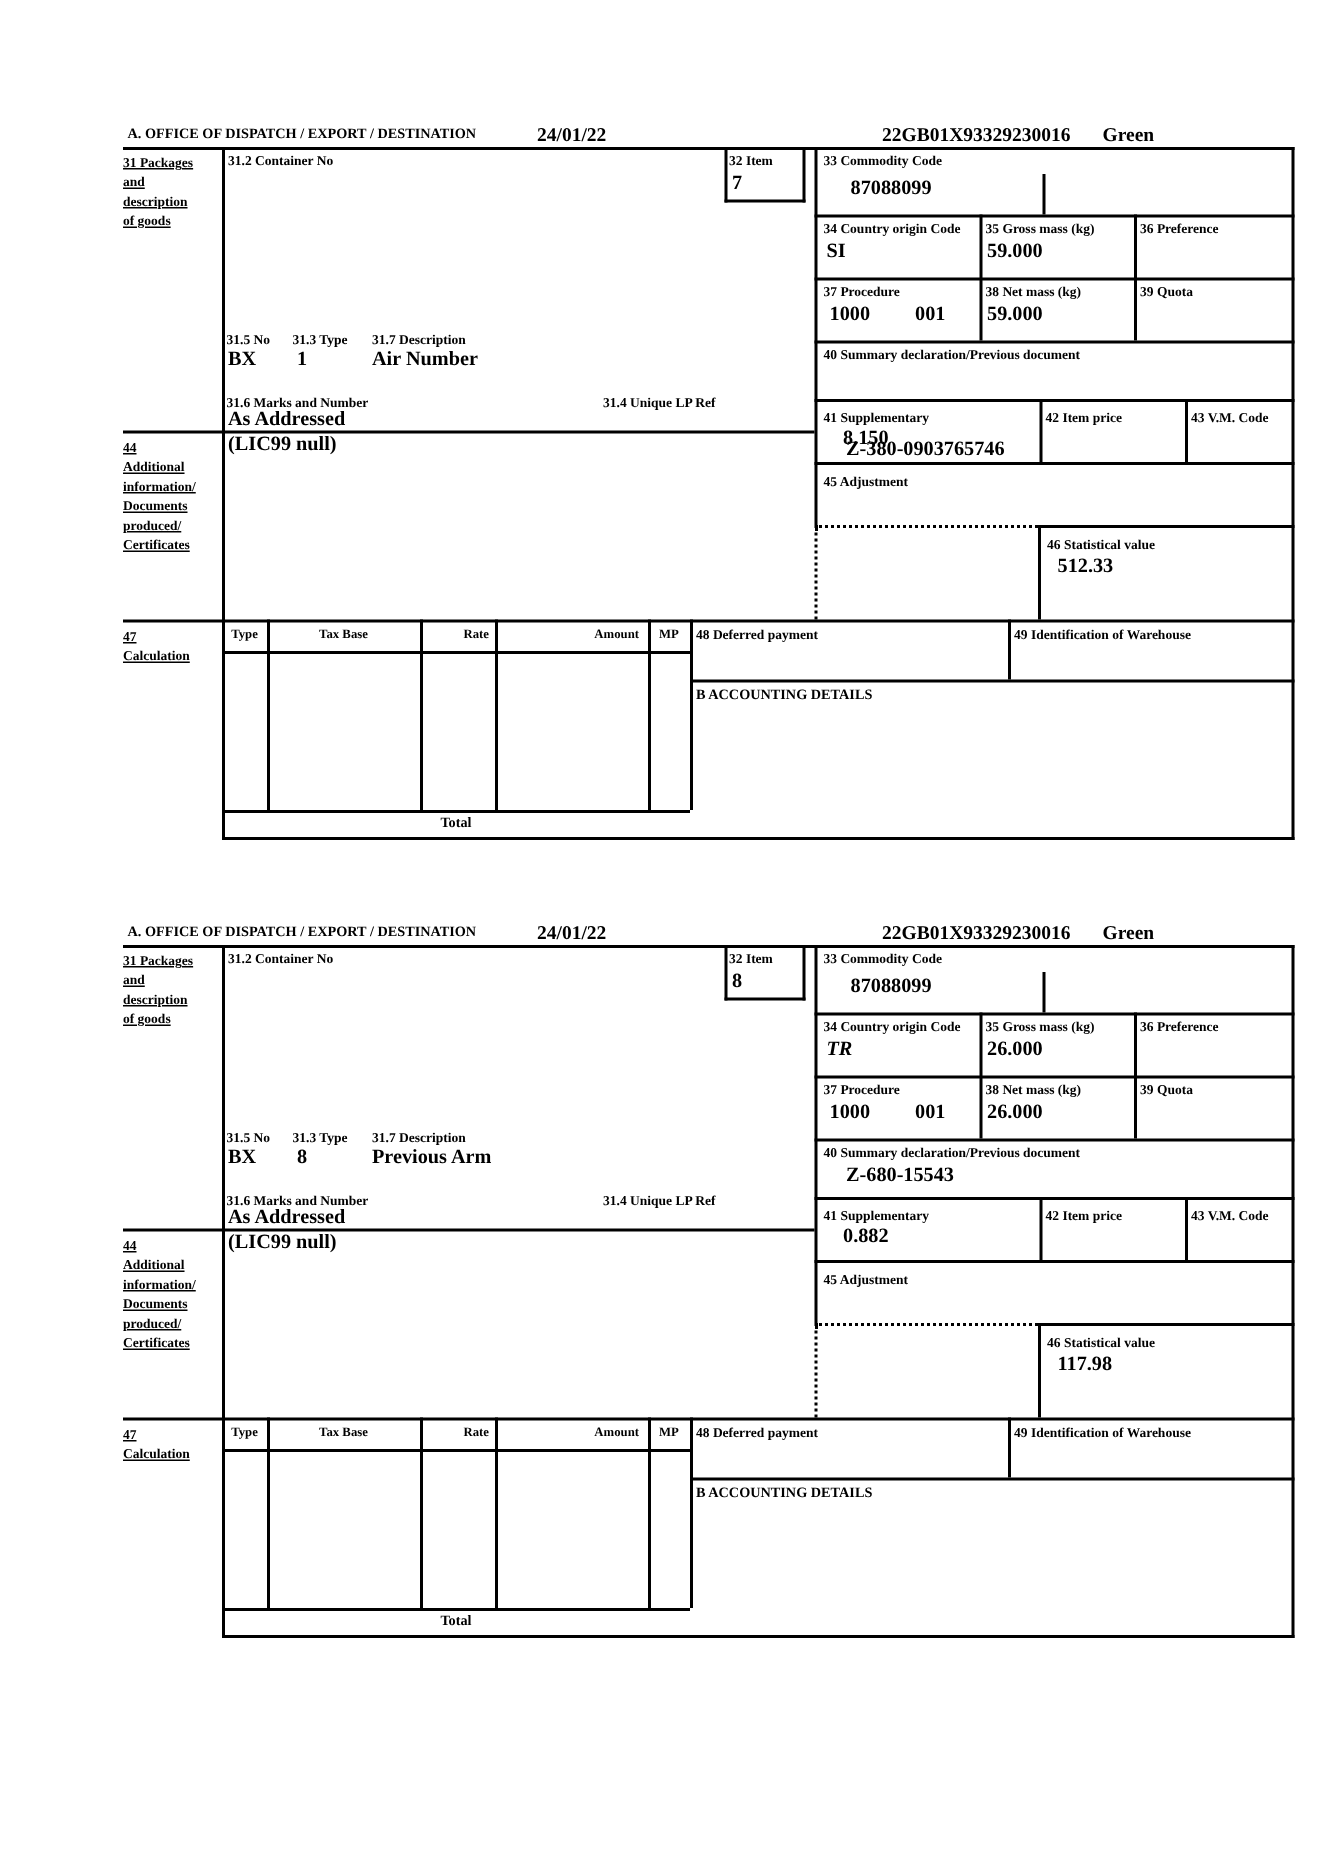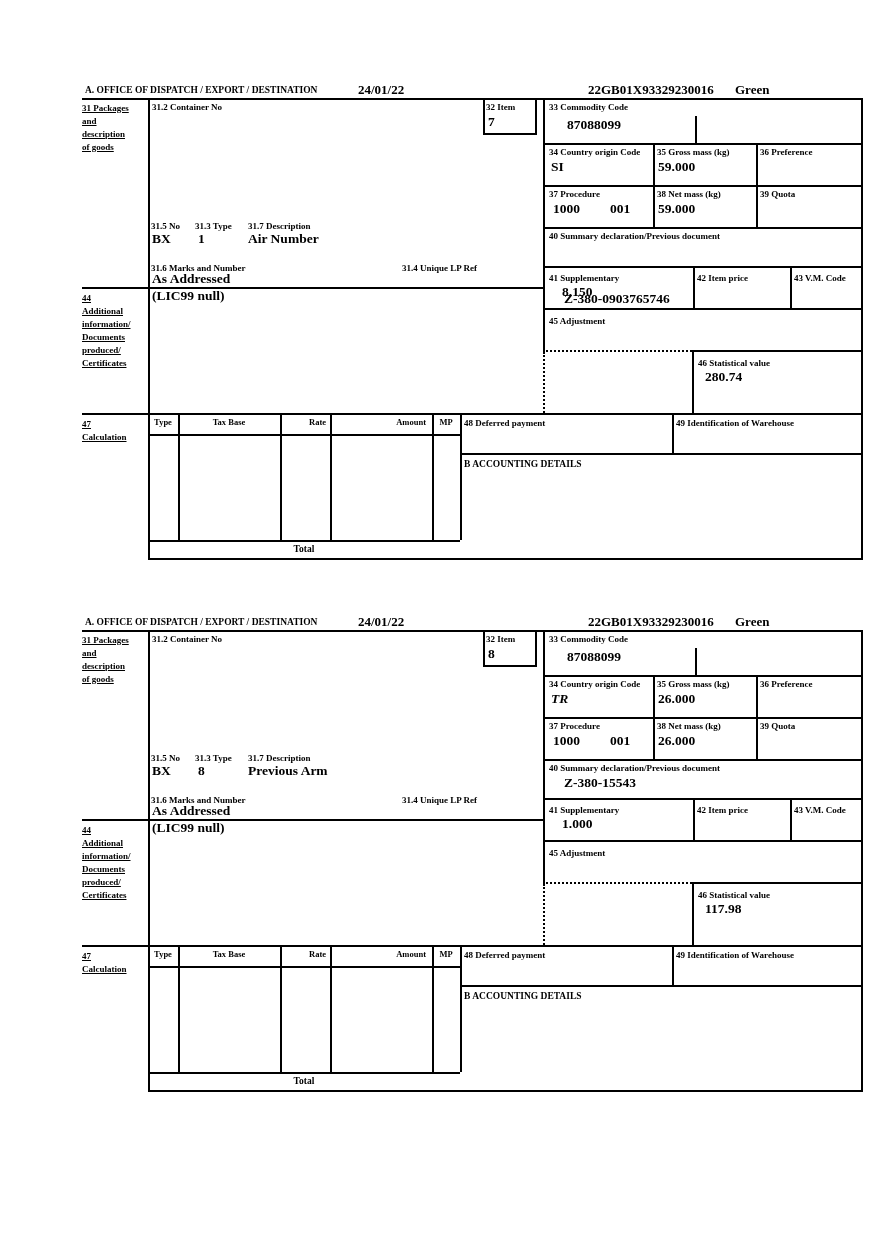--- a/index.html
+++ b/index.html
@@ -133,21 +133,21 @@
     <div class="val" style="left:475px;top:120px;">1000</div>
     <div class="val" style="left:532px;top:120px;">001</div>
     <div class="val" style="left:580px;top:120px;">59.000</div>
     <div class="val" style="left:74px;top:150px;">BX</div>
     <div class="val" style="left:120px;top:150px;">1</div>
     <div class="val" style="left:170px;top:150px;">Air Number</div>
     <div class="val" style="left:486px;top:162px;margin-top:48px;">Z-380-0903765746</div>
     <div class="val" style="left:74px;top:190px;">As Addressed</div>
     <div class="val" style="left:484px;top:203px;">8.150</div>
     <div class="val" style="left:74px;top:207px;">(LIC99 null)</div>
-    <div class="val" style="left:627px;top:288px;">280.74</div>
+    <div class="val" style="left:627px;top:288px;">512.33</div>
 
   </section>
 
   <section class="sad-form">
 
     <div class="hdr-office">A.  OFFICE OF DISPATCH / EXPORT / DESTINATION</div>
     <div class="hdr-date">24/01/22</div>
     <div class="hdr-ref">22GB01X93329230016</div>
     <div class="hdr-green">Green</div>
 
@@ -239,20 +239,20 @@
     <div class="val" style="left:410px;top:33px;">8</div>
     <div class="val" style="left:489px;top:36px;">87088099</div>
     <div class="val" style="left:473px;top:78px;font-style:italic;">TR</div>
     <div class="val" style="left:580px;top:78px;">26.000</div>
     <div class="val" style="left:475px;top:120px;">1000</div>
     <div class="val" style="left:532px;top:120px;">001</div>
     <div class="val" style="left:580px;top:120px;">26.000</div>
     <div class="val" style="left:74px;top:150px;">BX</div>
     <div class="val" style="left:120px;top:150px;">8</div>
     <div class="val" style="left:170px;top:150px;">Previous Arm</div>
-    <div class="val" style="left:486px;top:162px;">Z-380-15543</div>
+    <div class="val" style="left:486px;top:162px;">Z-680-15543</div>
     <div class="val" style="left:74px;top:190px;">As Addressed</div>
-    <div class="val" style="left:484px;top:203px;">1.000</div>
+    <div class="val" style="left:484px;top:203px;">0.882</div>
     <div class="val" style="left:74px;top:207px;">(LIC99 null)</div>
     <div class="val" style="left:627px;top:288px;text-align:center;">117.98</div>
 
   </section>
 </div>
 
 </body></html>

